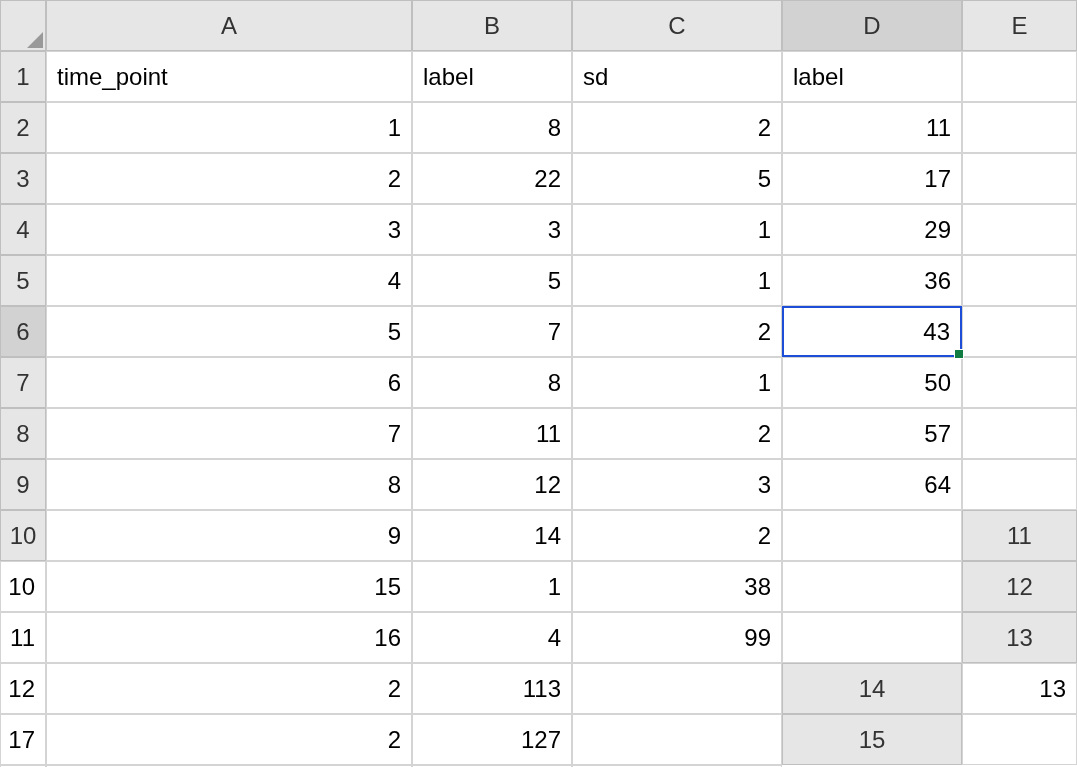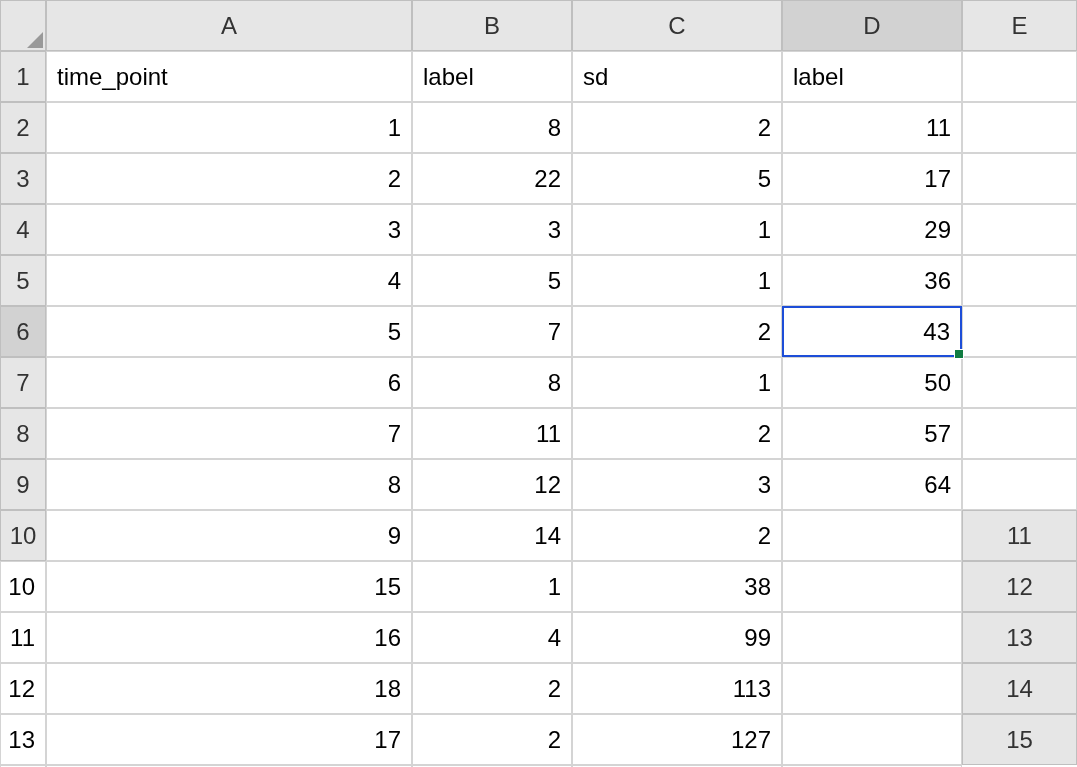--- a/index.html
+++ b/index.html
@@ -176,21 +176,20 @@
 
   <div class="cell row-header">12</div>
   <div class="cell text-right">11</div>
   <div class="cell text-right">16</div>
   <div class="cell text-right">4</div>
   <div class="cell text-right">99</div>
   <div class="cell"></div>
 
   <div class="cell row-header">13</div>
   <div class="cell text-right">12</div>
-  <div class="cell text-right">18</div>
   <div class="cell text-right">2</div>
   <div class="cell text-right">113</div>
   <div class="cell"></div>
 
   <div class="cell row-header">14</div>
   <div class="cell text-right">13</div>
   <div class="cell text-right">17</div>
   <div class="cell text-right">2</div>
   <div class="cell text-right">127</div>
   <div class="cell"></div>

